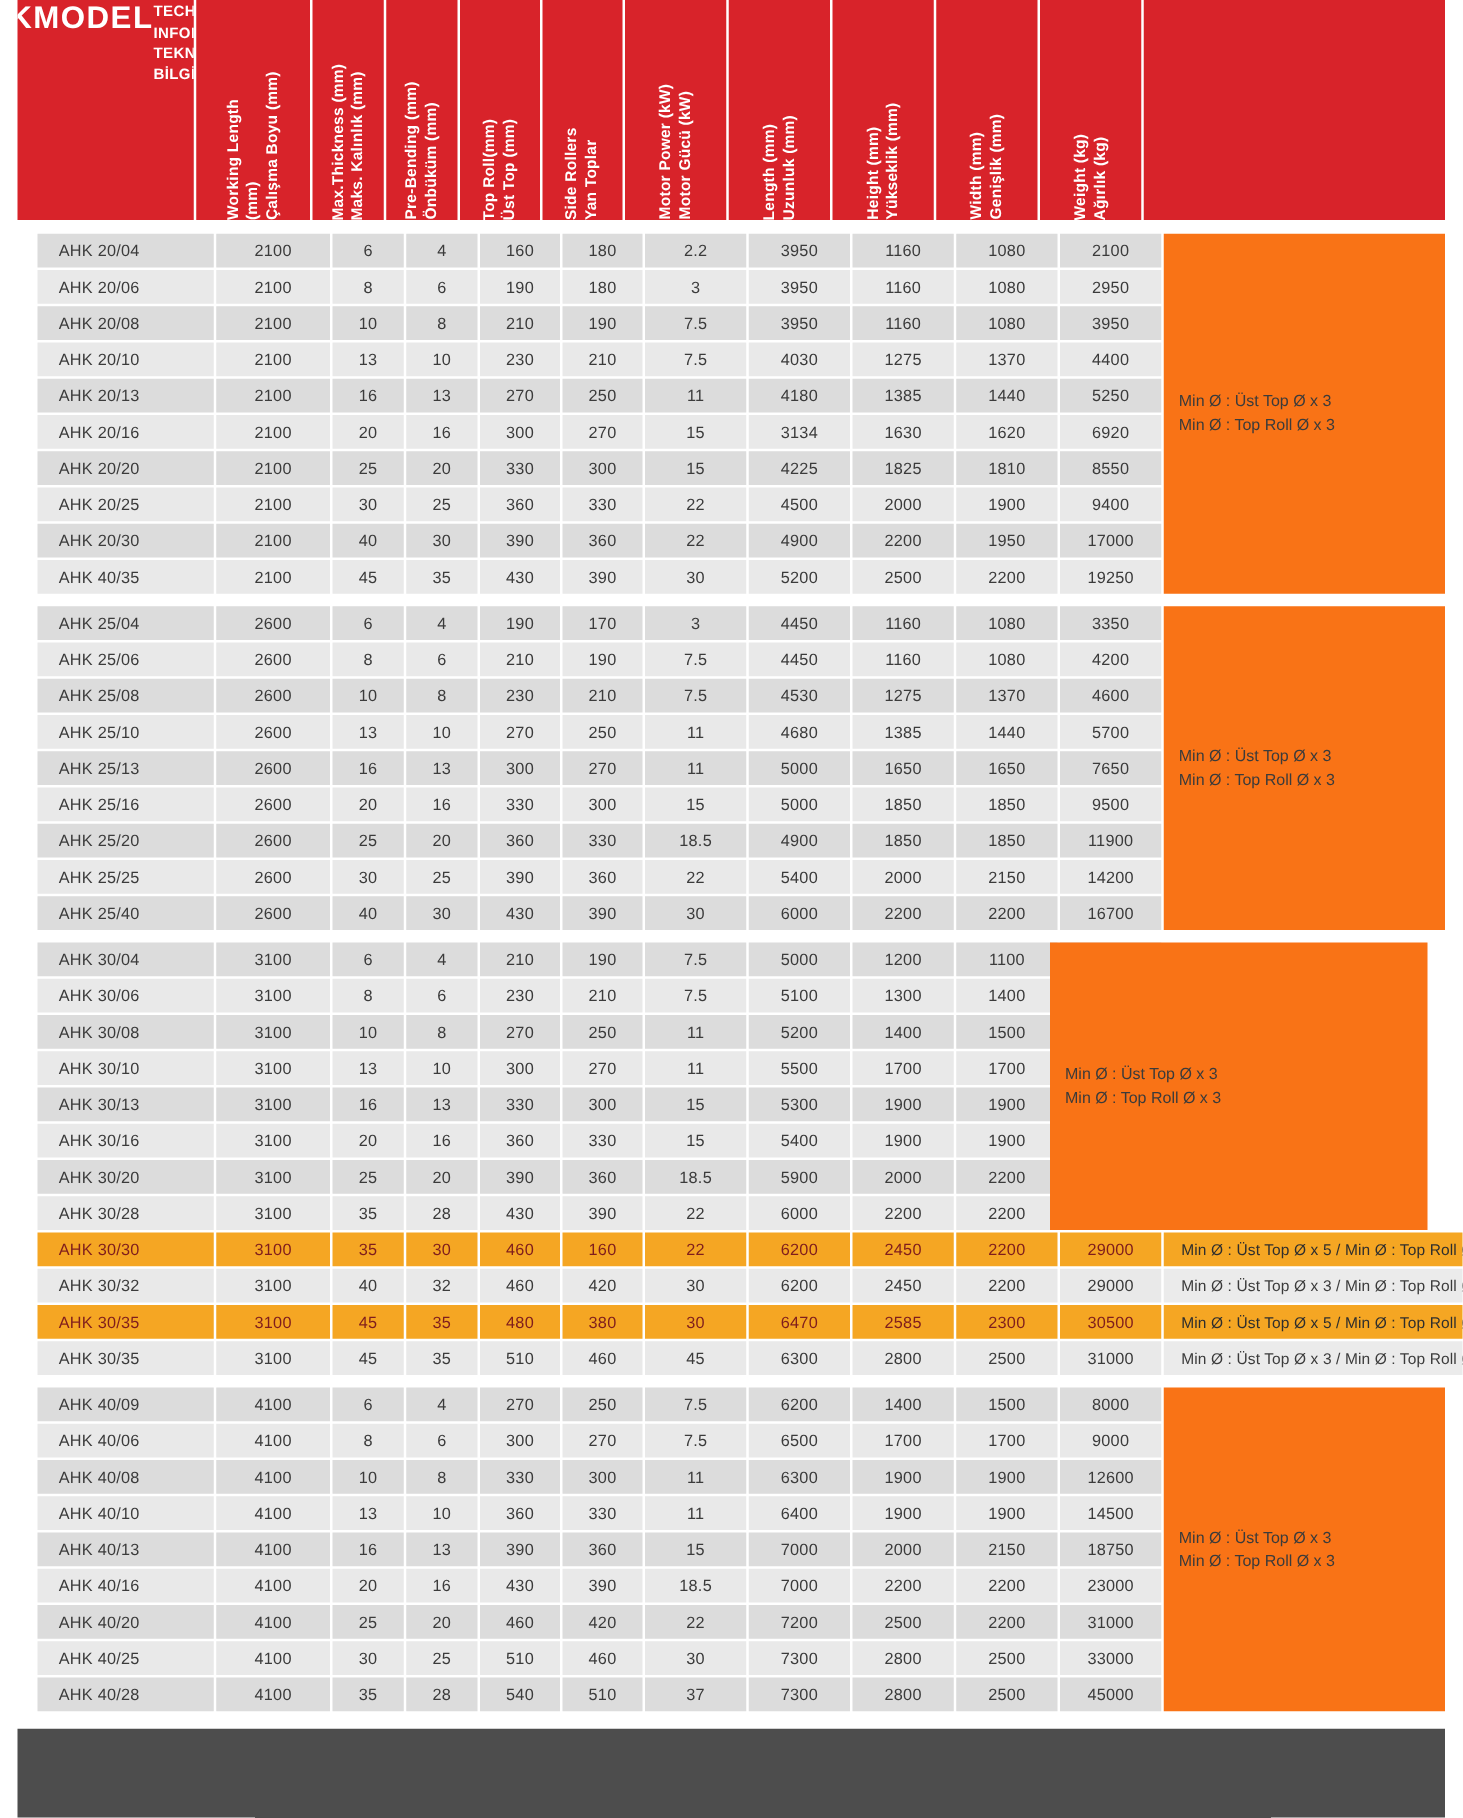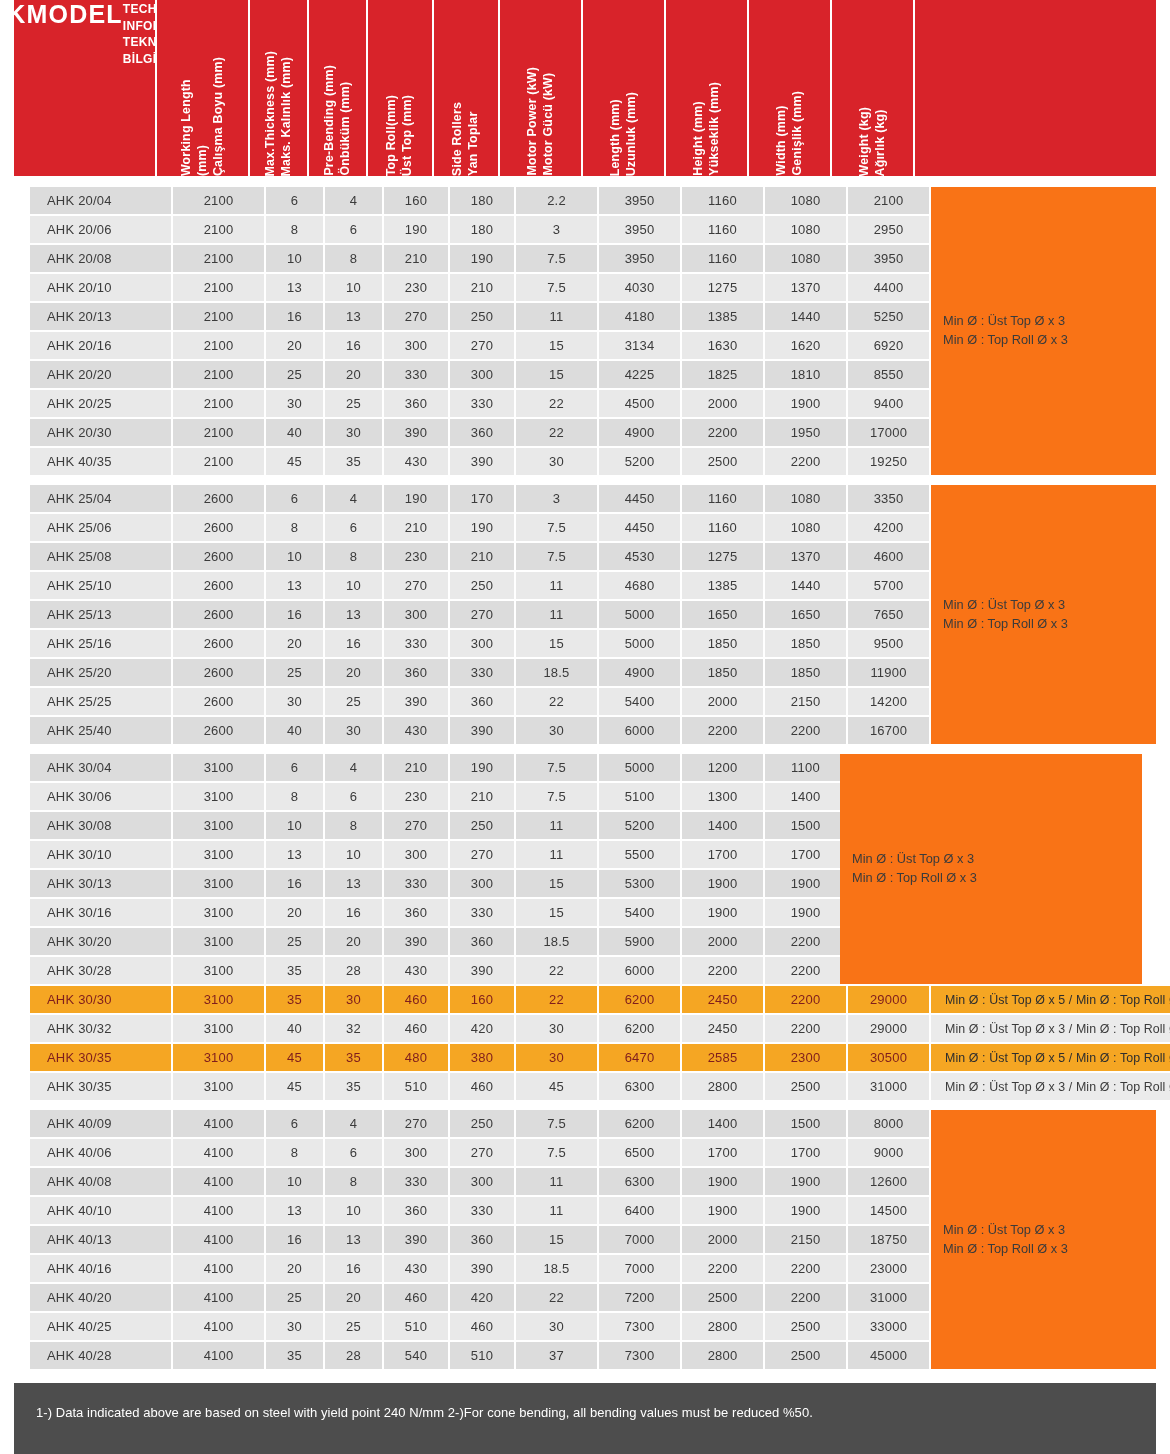--- a/index.html
+++ b/index.html
@@ -771,18 +771,17 @@
               <div class="cell c-wgt">45000</div>
             </div>
           </div>
           <div class="side-note c-note" style="height: 259px;">Min Ø : Üst Top Ø x 3
 Min Ø : Top Roll Ø x 3</div>
         </div>
       </div>
     </div>
 
   <div class="footer">
-    <p>1-) Data indicated above are based on steel with yield point 240 N/mm 2-)For cone bending, all bending values must be reduced %50.</p>
     <div class="gap"></div>
 
   </div>
 
 </div>
 
 </body></html>

